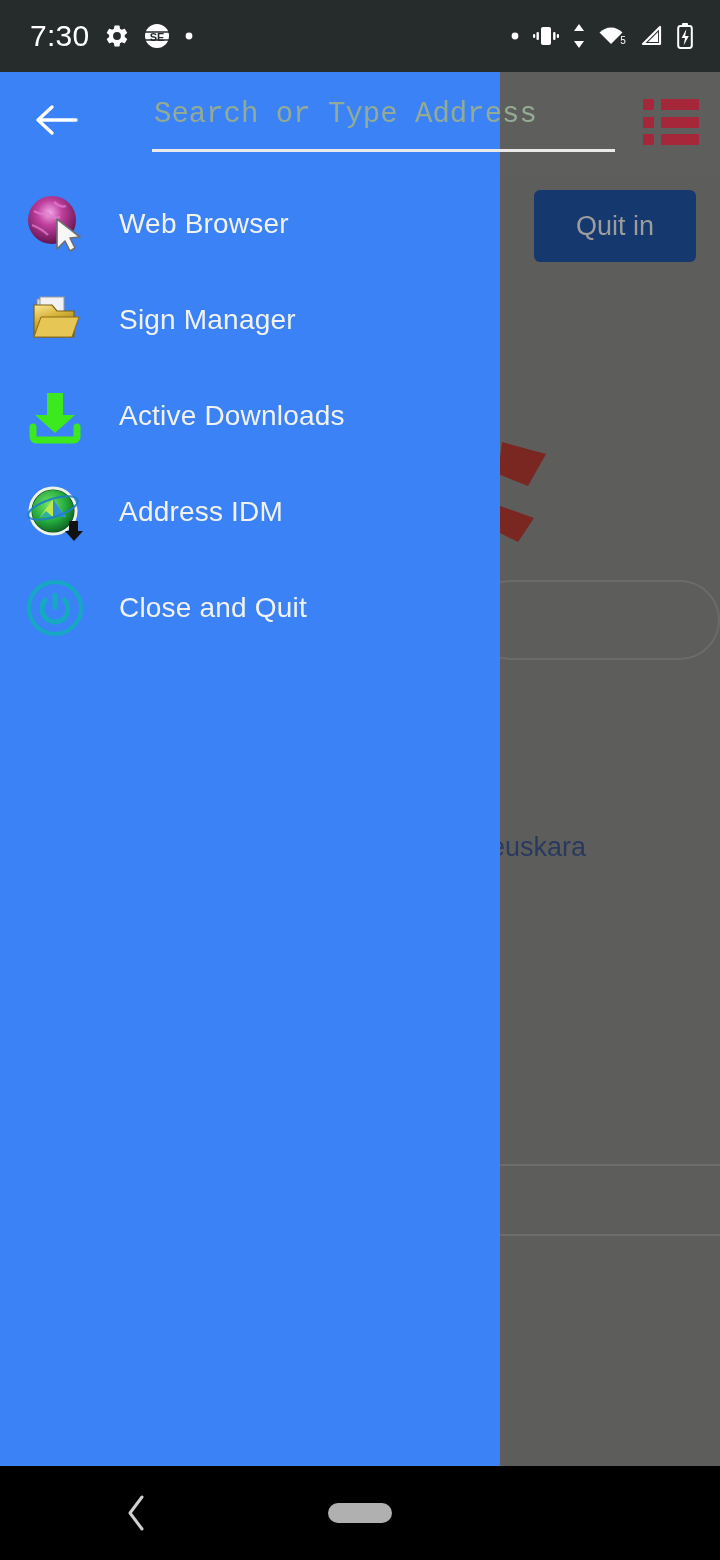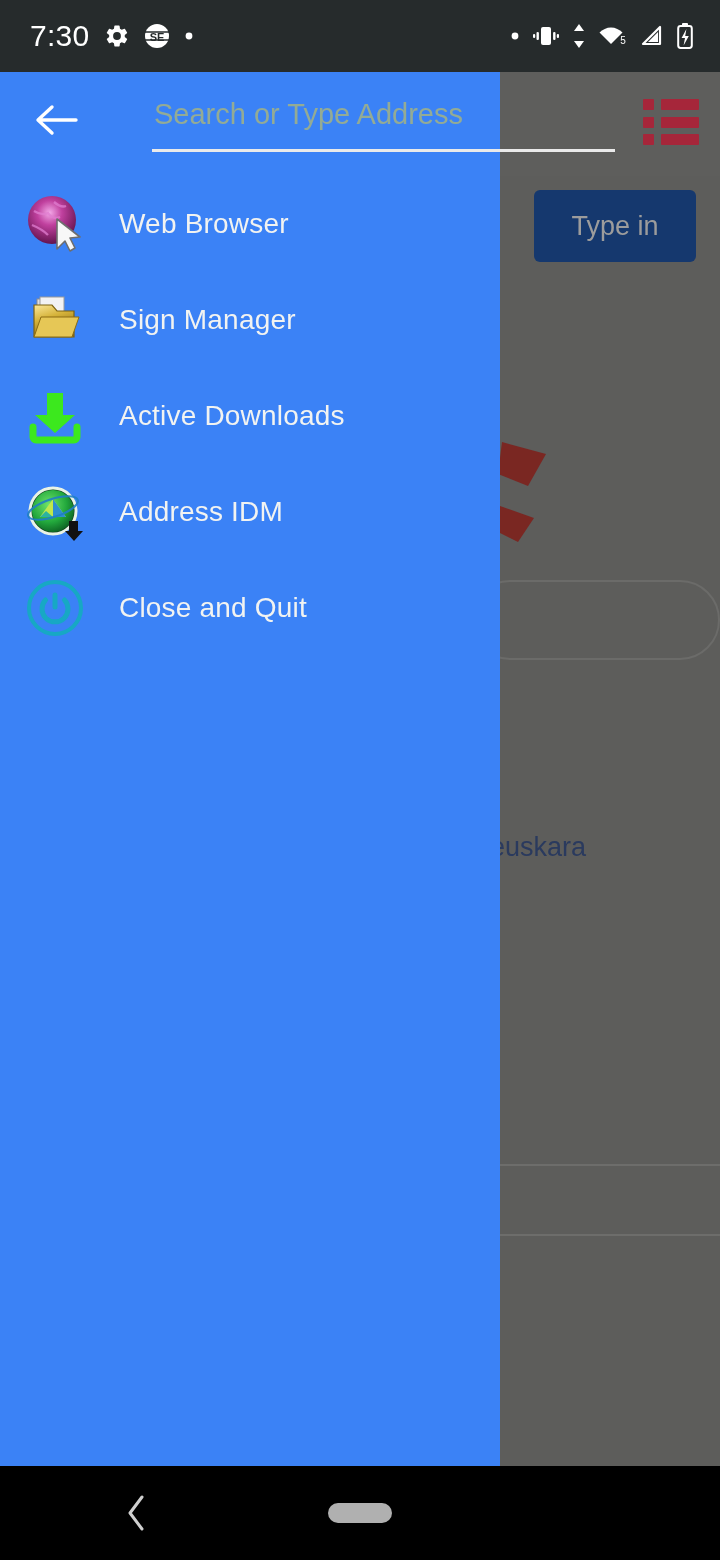--- a/index.html
+++ b/index.html
@@ -50,21 +50,21 @@
   }
   .divider-a{ position:absolute; left:22px; top:1092px; width:720px; height:2px; background:#6d6d6b; }
   .divider-b{ position:absolute; left:22px; top:1162px; width:720px; height:2px; background:#6d6d6b; }
   .page-left-edge{ position:absolute; left:9px; top:104px; width:2px; height:1290px; background:#6d6d6b; }
 
   
   .drawer{
     position:absolute; left:0; top:72px; width:500px; height:1394px;
     background:#3b82f6; z-index:20;
   }
-  .drawer-top{ position:absolute; left:0; top:0; width:720px; height:104px; }
+  .drawer-top{ position:absolute; left:0; top:0; width:720px; height:104px;font-family:Liberation Mono, monospace; }
 
   .back-arrow{
     position:absolute; left:30px; top:22px; width:52px; height:52px;
     display:flex; align-items:center; justify-content:center; cursor:pointer;
   }
   .search-wrap{
     position:absolute; left:152px; top:18px; width:463px; height:62px;
   }
   .search-placeholder{
     position:absolute; left:2px; top:8px;
@@ -112,21 +112,21 @@
 <body>
 
 <div id="screen">
 
   <div class="page-scrim">
     <div class="page-inner">
       <div class="page-white"></div>
       <div class="page-left-edge"></div>
 
       <div class="signin-btn">
-        <span>Type in</span>
+        <span>Quit in</span>
       </div>
 
       <div class="wiki-globe">
         <svg width="70" height="120" viewBox="0 0 70 120">
           <path d="M14 8 L58 20 L40 52 L10 40 Z" fill="#7b2420" opacity="0.95"></path>
           <path d="M12 72 L46 84 L30 108 L6 96 Z" fill="#7b2420" opacity="0.95"></path>
         </svg>
       </div>
 
       <div class="wiki-search"></div>

